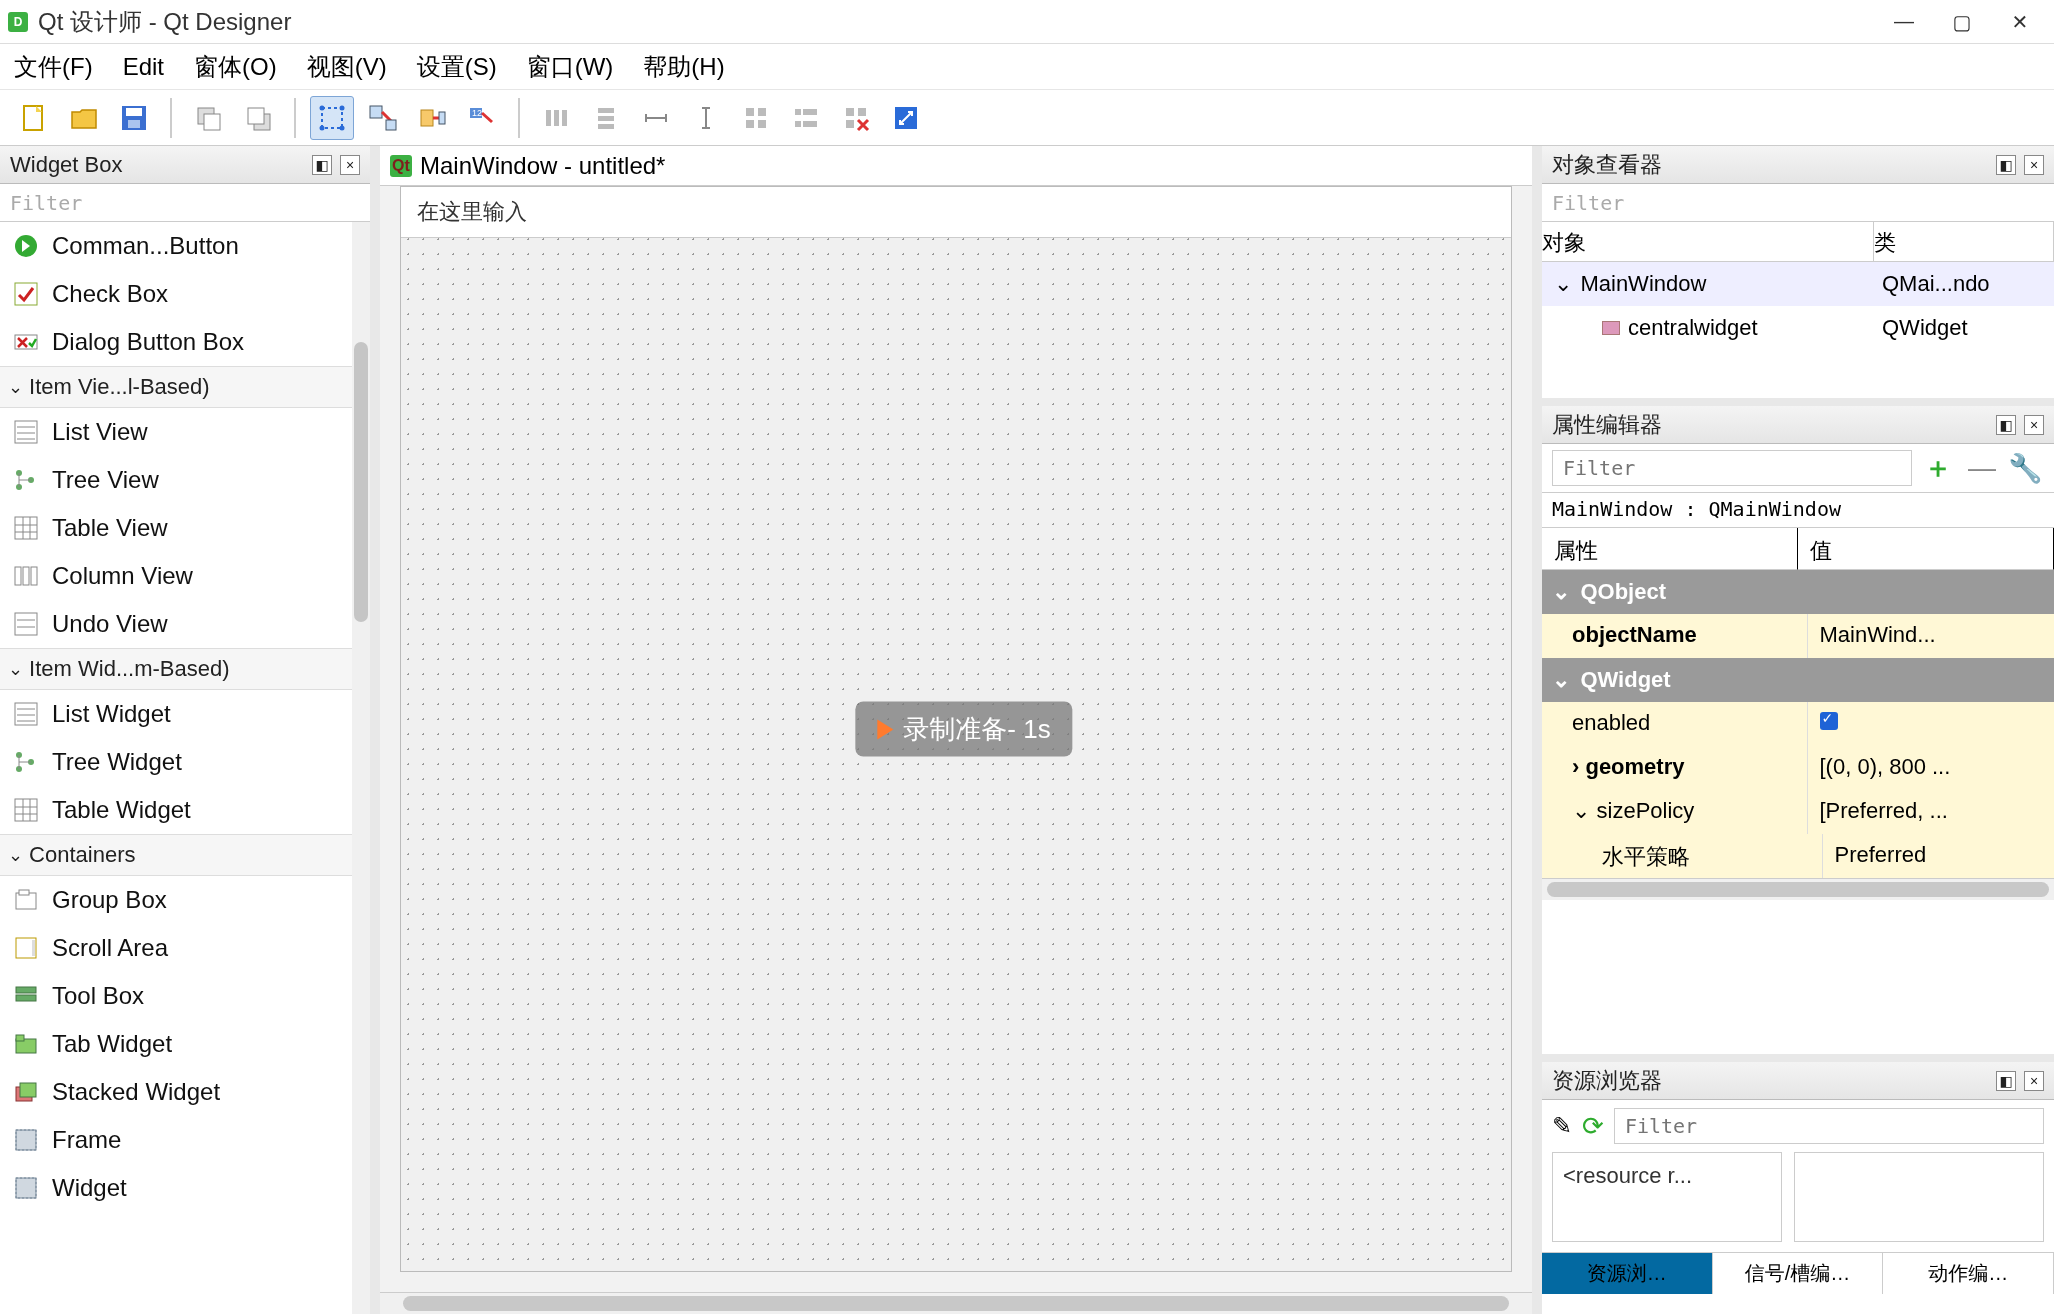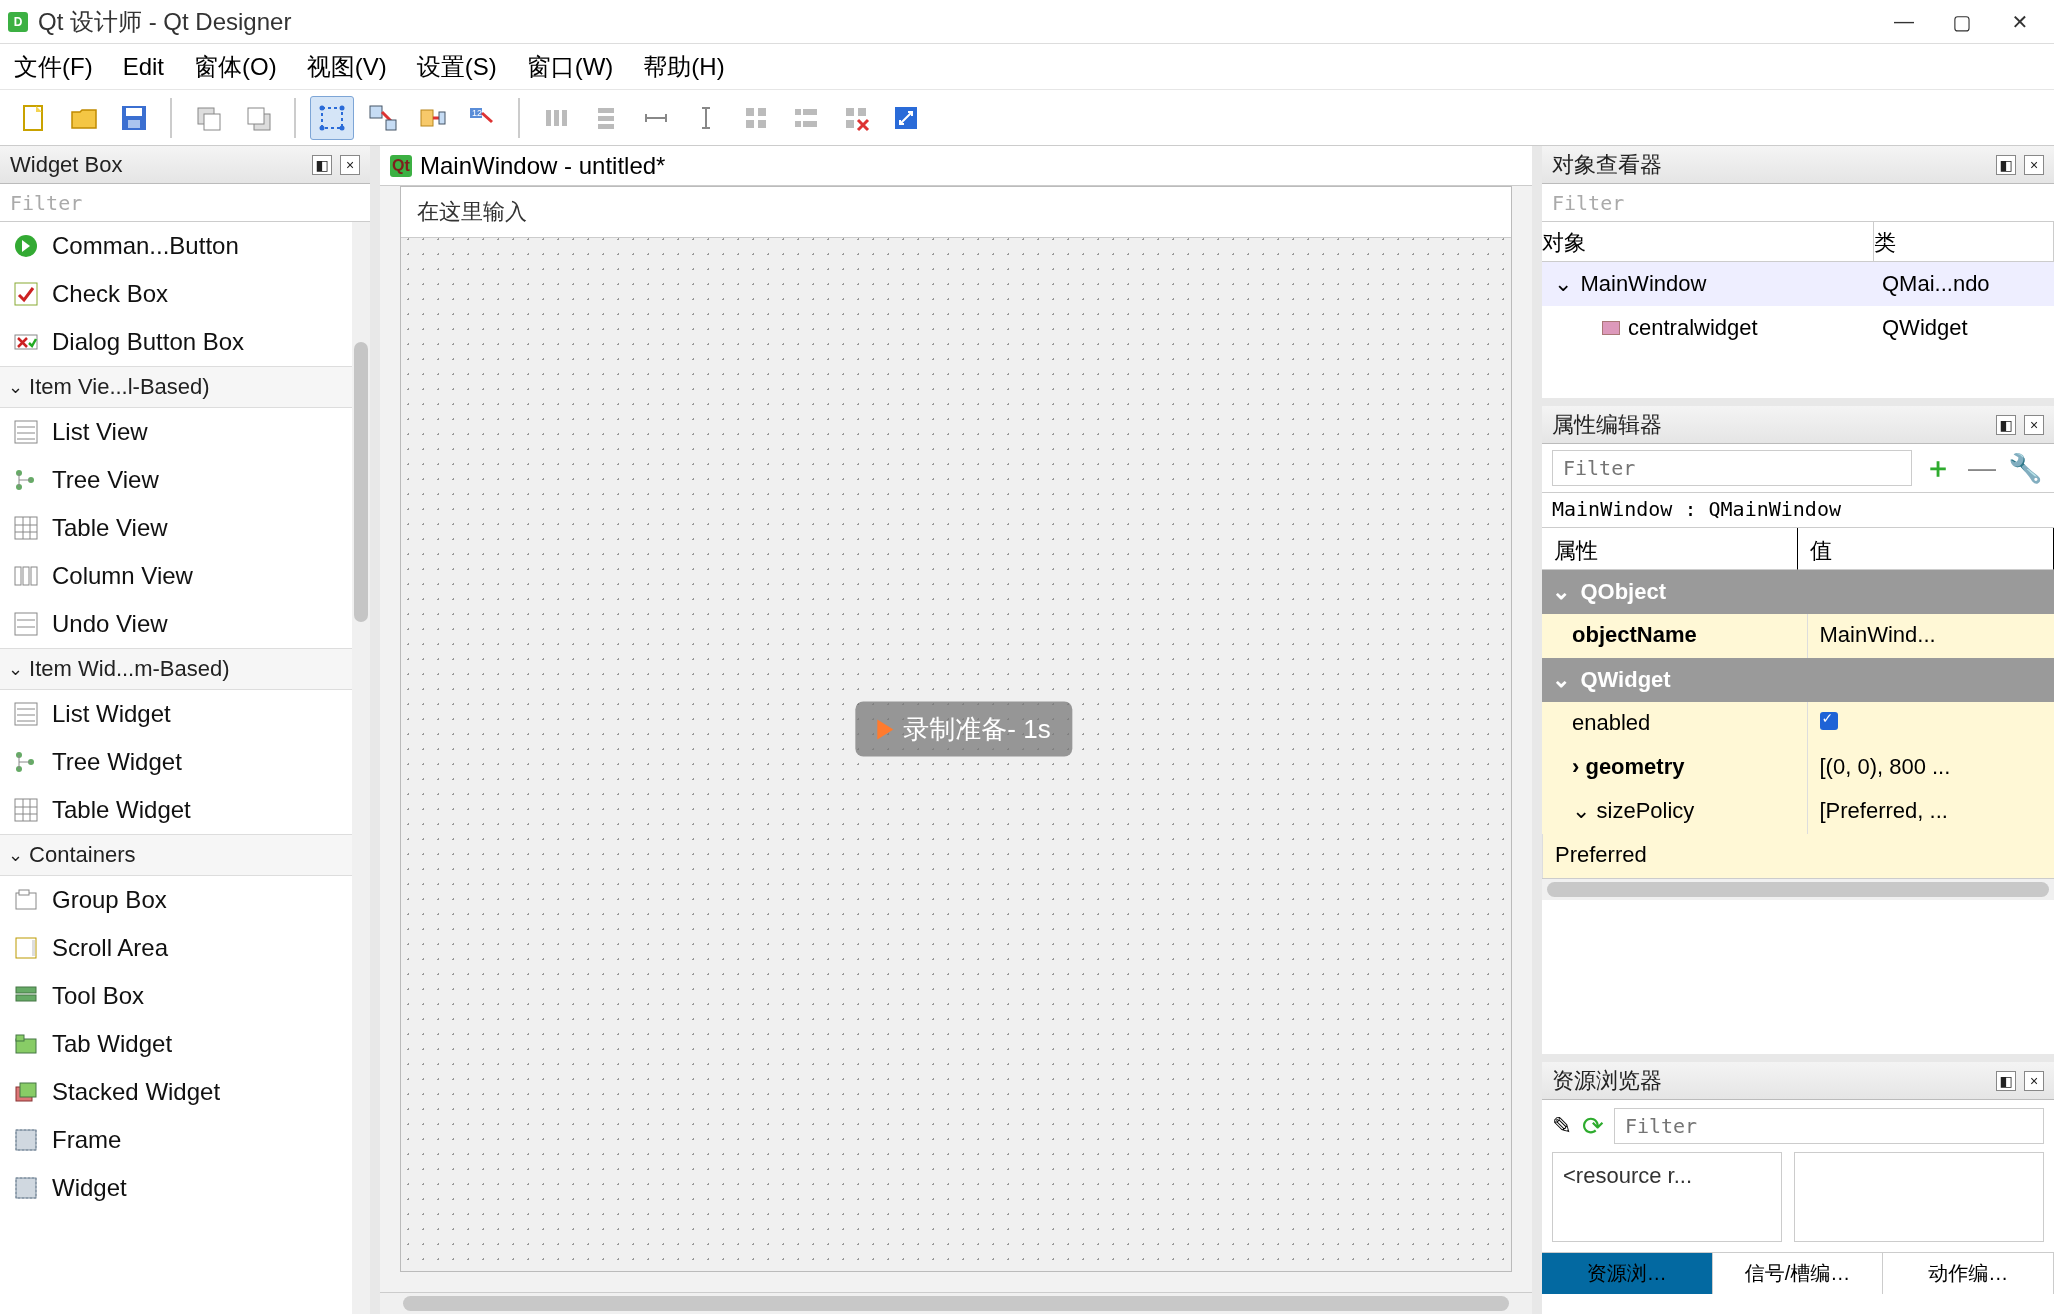--- a/index.html
+++ b/index.html
@@ -540,20 +540,21 @@
           </div>
           <div class="prop-row bold">
             <div class="pc1" style="padding-left:30px;">› geometry</div>
             <div class="pc2">[(0, 0), 800 ...</div>
           </div>
           <div class="prop-row">
             <div class="pc1" style="padding-left:30px;">⌄ sizePolicy</div>
             <div class="pc2">[Preferred, ...</div>
           </div>
           <div class="prop-row">
+            <div class="pc1" style="padding-left:60px;">水平策略</div>
             <div class="pc2">Preferred</div>
           </div>
         </div>
       <div class="hscroll">
           <div class="thumb" style="left:1%;width:98%;"></div>
         </div>
     </div>
 
     <div class="right-panel" style="height:252px;border-bottom:none;">
       <div class="panel-header">

